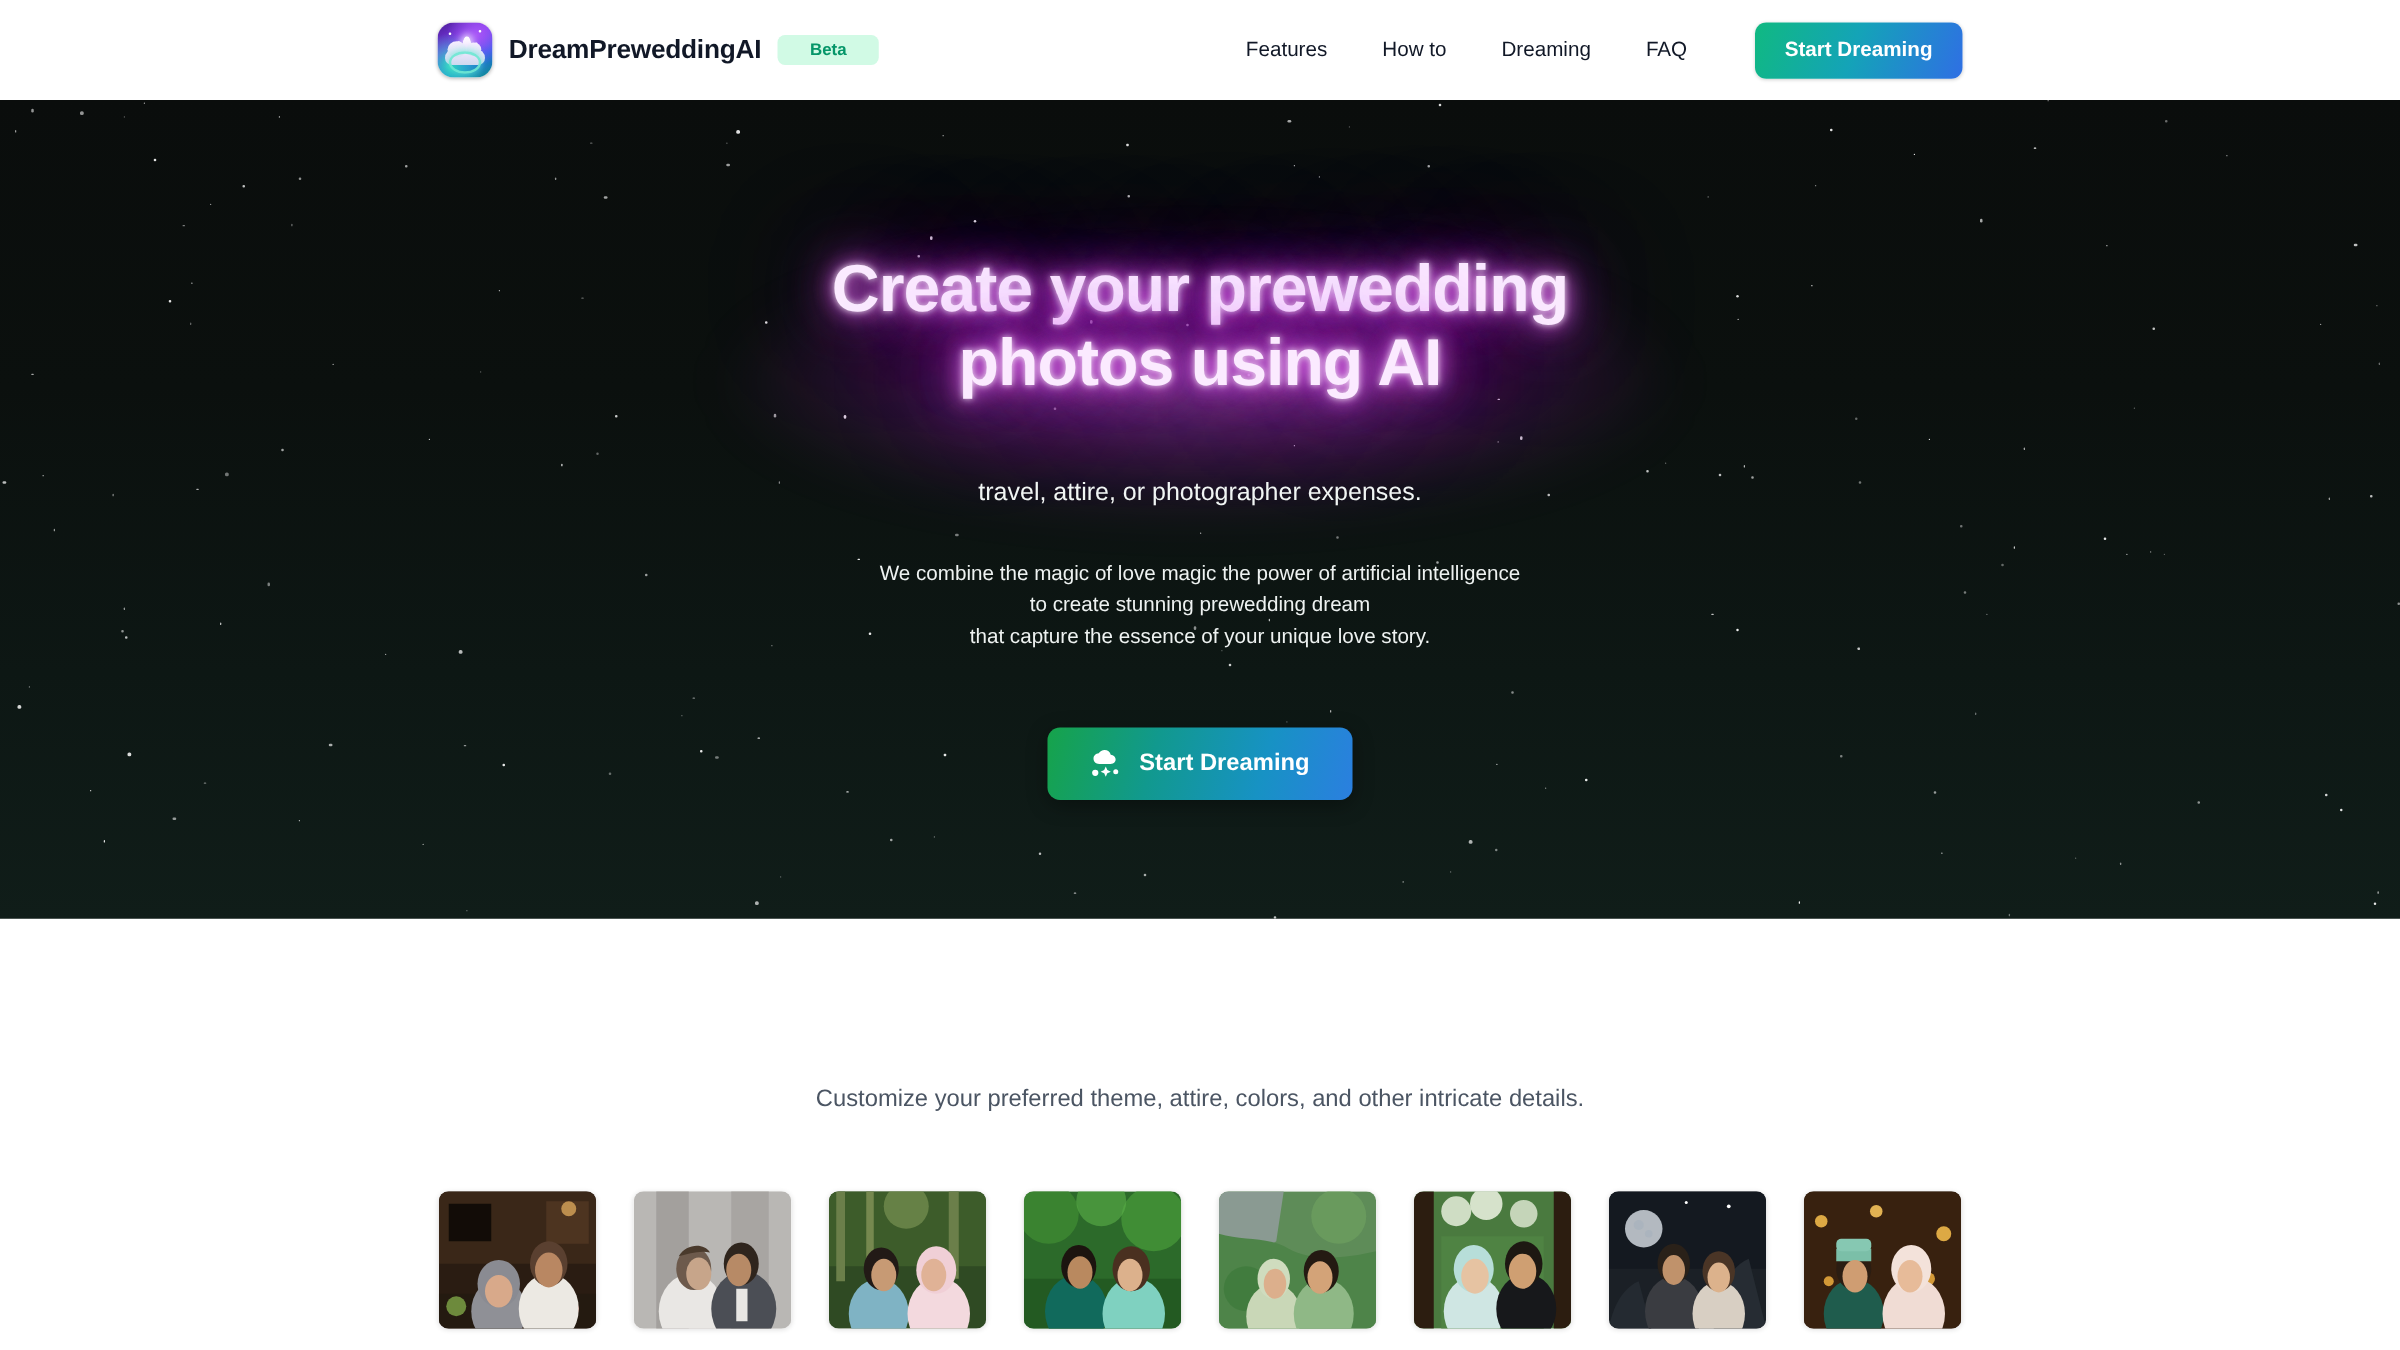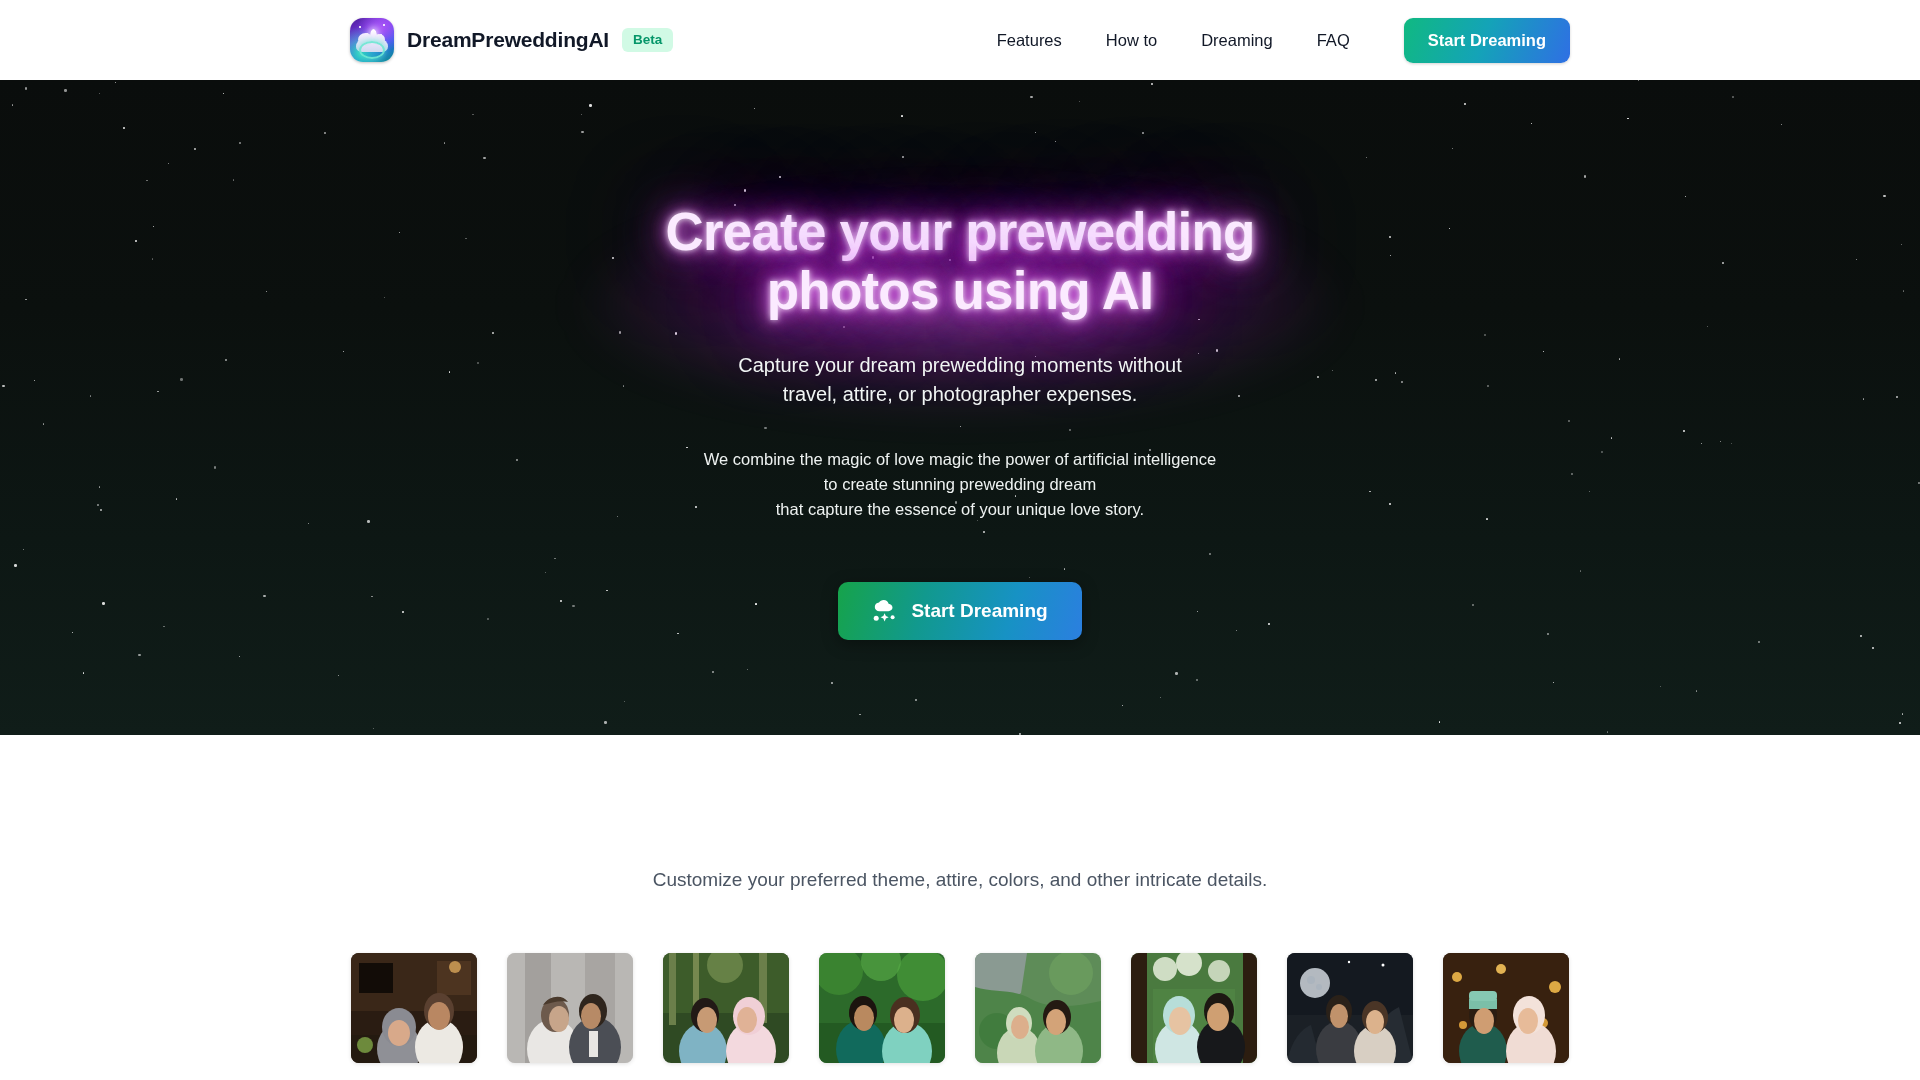--- a/index.html
+++ b/index.html
@@ -90,21 +90,21 @@
     font-weight:700;
     color:#111827;
     letter-spacing:-.2px;
     white-space:nowrap;
   }
   .beta-badge {
     background:#d1fae5;
     color:#059669;
     font-size:13.5px;
     font-weight:600;
-    padding:4px 11px;
+    padding:4px 26px;
     border-radius:6px;
     line-height:1.2;
   }
 
   .nav-links {
     display:flex;
     align-items:center;
     gap:0px;
   }
   .nav-link {
@@ -478,21 +478,21 @@
     </div>
   <div class="hero-glow"></div>
 
   <div class="hero-content">
     <h1 class="hero-title">
       <span>Create your prewedding</span><br>
       <span>photos using AI</span>
     </h1>
 
     <p class="hero-sub">
-      <span>Capture your dream prewedding moments without</span><br>
+      <br>
       <span>travel, attire, or photographer expenses.</span>
     </p>
 
     <p class="hero-desc">
       <span>We combine the magic of love magic the power of artificial intelligence</span><br>
       <span>to create stunning prewedding dream</span><br>
       <span>that capture the essence of your unique love story.</span>
     </p>
 
     <button class="hero-cta">

